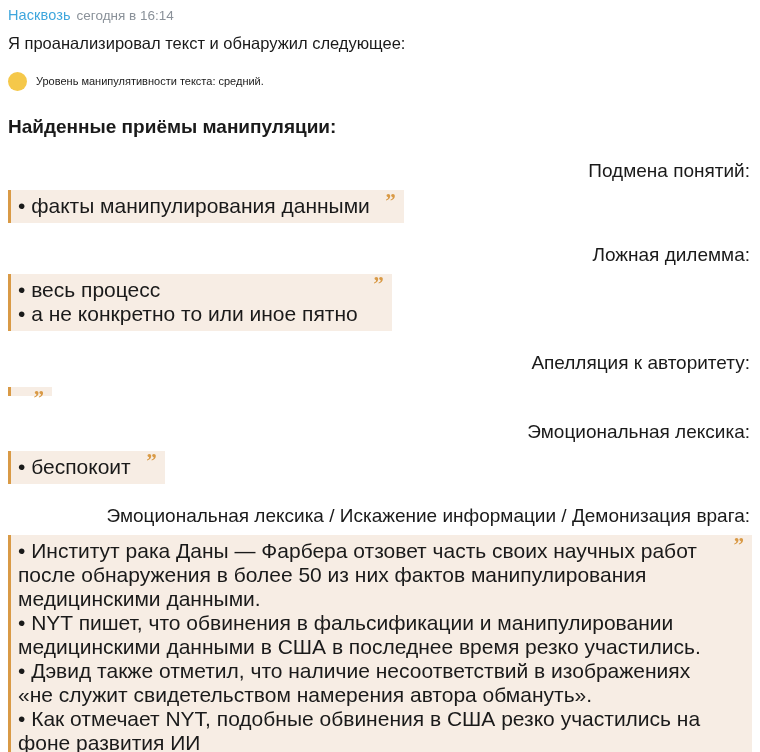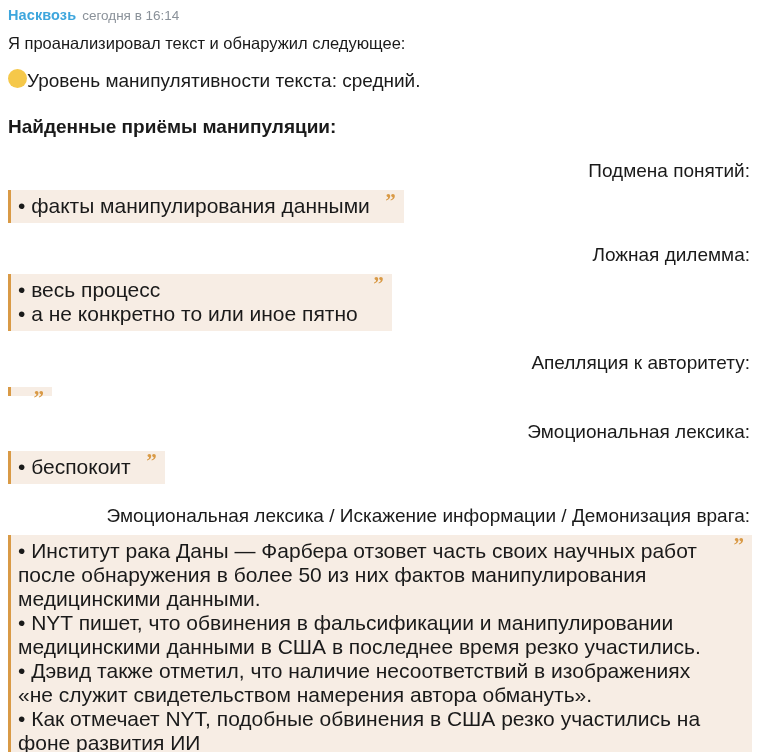--- a/index.html
+++ b/index.html
@@ -25,37 +25,38 @@
   .msg-header {
     display: flex;
     align-items: baseline;
     gap: 6px;
     margin: 0 0 4px 0;
     line-height: 18px;
   }
   .author {
     color: #3ea6dd;
     font-size: 14.5px;
-    font-weight: bold;
+    font-weight: normal;
     letter-spacing: 0.1px;
   }
   .timestamp {
     color: #8a9199;
     font-size: 13.5px;
   }
   .para {
     font-size: 16.5px;
     line-height: 24px;
     margin: 6px 0 0 0;
   }
   .level-row {
     display: flex;
-    align-items: flex-start;
+    align-items: center;
+    gap: 9px;
     margin-top: 14px;
-    font-size: 19px;
+    font-size: 11px;
     line-height: 24px;
   }
   .dot-yellow {
     width: 19px;
     height: 19px;
     border-radius: 50%;
     background: #f5c84a;
     flex: 0 0 auto;
     display: block;
   }

